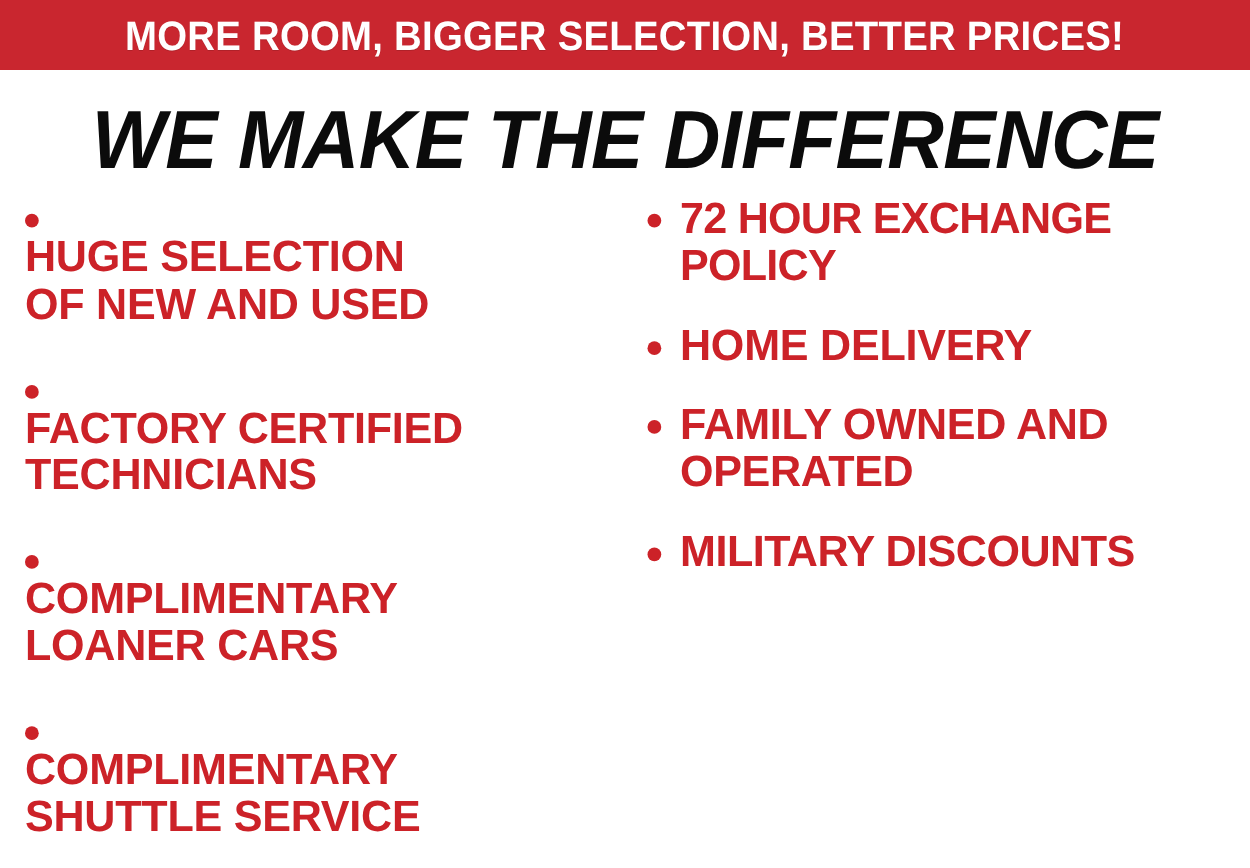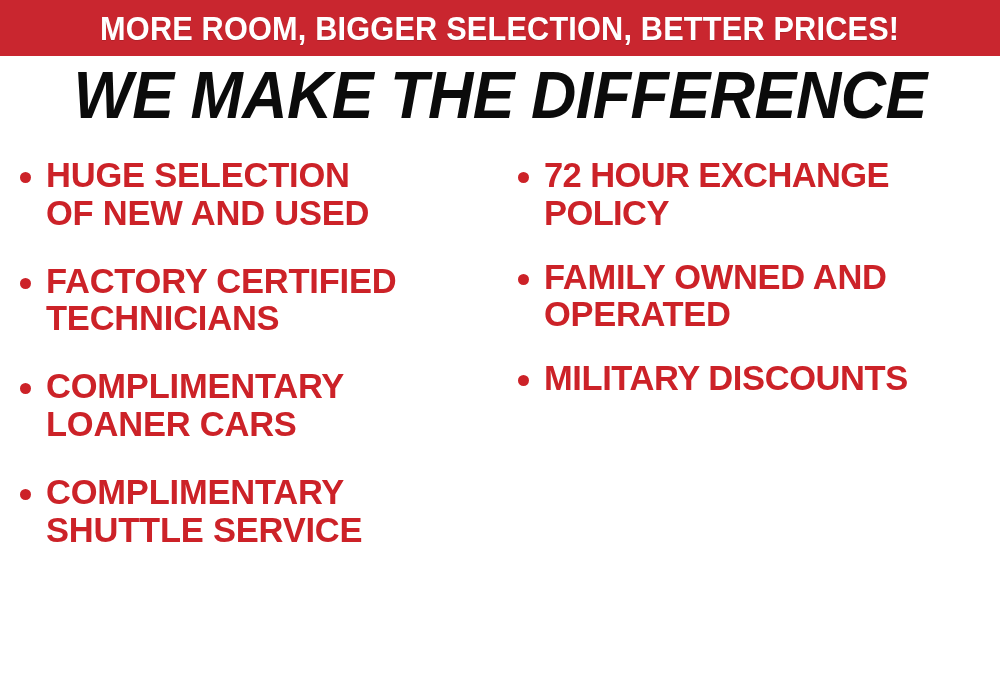--- a/index.html
+++ b/index.html
@@ -42,21 +42,21 @@
   }
 
   
   .headline-wrap {
     position: absolute;
     left: 0;
     top: 62px;
     width: 1000px;
     height: 82px;
     display: flex;
-    align-items: flex-start;
+    align-items: flex-end;
     justify-content: center;
   }
   .headline {
     color: #0b0b0b;
     font-family: "Liberation Sans", sans-serif;
     font-weight: bold;
     font-style: italic;
     font-size: 66px;
     line-height: 1;
     letter-spacing: -0.5px;
@@ -87,21 +87,21 @@
     width: 500px;
     padding-left: 18px;
     padding-right: 2px;
   }
 
   .bullet-item {
     display: flex;
     align-items: flex-start;
     margin-bottom: 30px;
   }
-  .col-left .bullet-item { margin-bottom: 30px; }
+  .col-left .bullet-item { margin-bottom: 30px; flex-direction: column; }
   .col-right .bullet-item { margin-bottom: 26px; }
 
   .bullet-dot {
     flex: 0 0 auto;
     width: 26px;
     padding-top: 13px;
     text-align: left;
   }
   .bullet-dot span {
     display: inline-block;
@@ -180,20 +180,24 @@
   </div>
 
   <div class="col col-right">
 
     <div class="bullet-item">
       <div class="bullet-dot"><span style="background: rgb(204, 34, 40);"></span></div>
       <div class="bullet-text t-72hour" style="color: rgb(204, 34, 40);">72 HOUR EXCHANGE
 POLICY</div>
     </div>
 
+    <div class="bullet-item">
+      <div class="bullet-dot"><span style="background: rgb(204, 34, 40);"></span></div>
+      <div class="bullet-text t-home" style="color: rgb(204, 34, 40);">HOME DELIVERY</div>
+    </div>
 
 
     <div class="bullet-item">
       <div class="bullet-dot"><span style="background: rgb(204, 34, 40);"></span></div>
       <div class="bullet-text t-family" style="color: rgb(204, 34, 40);">FAMILY OWNED AND
  OPERATED</div>
     </div>
 
     <div class="bullet-item">
       <div class="bullet-dot"><span style="background: rgb(204, 34, 40);"></span></div>

